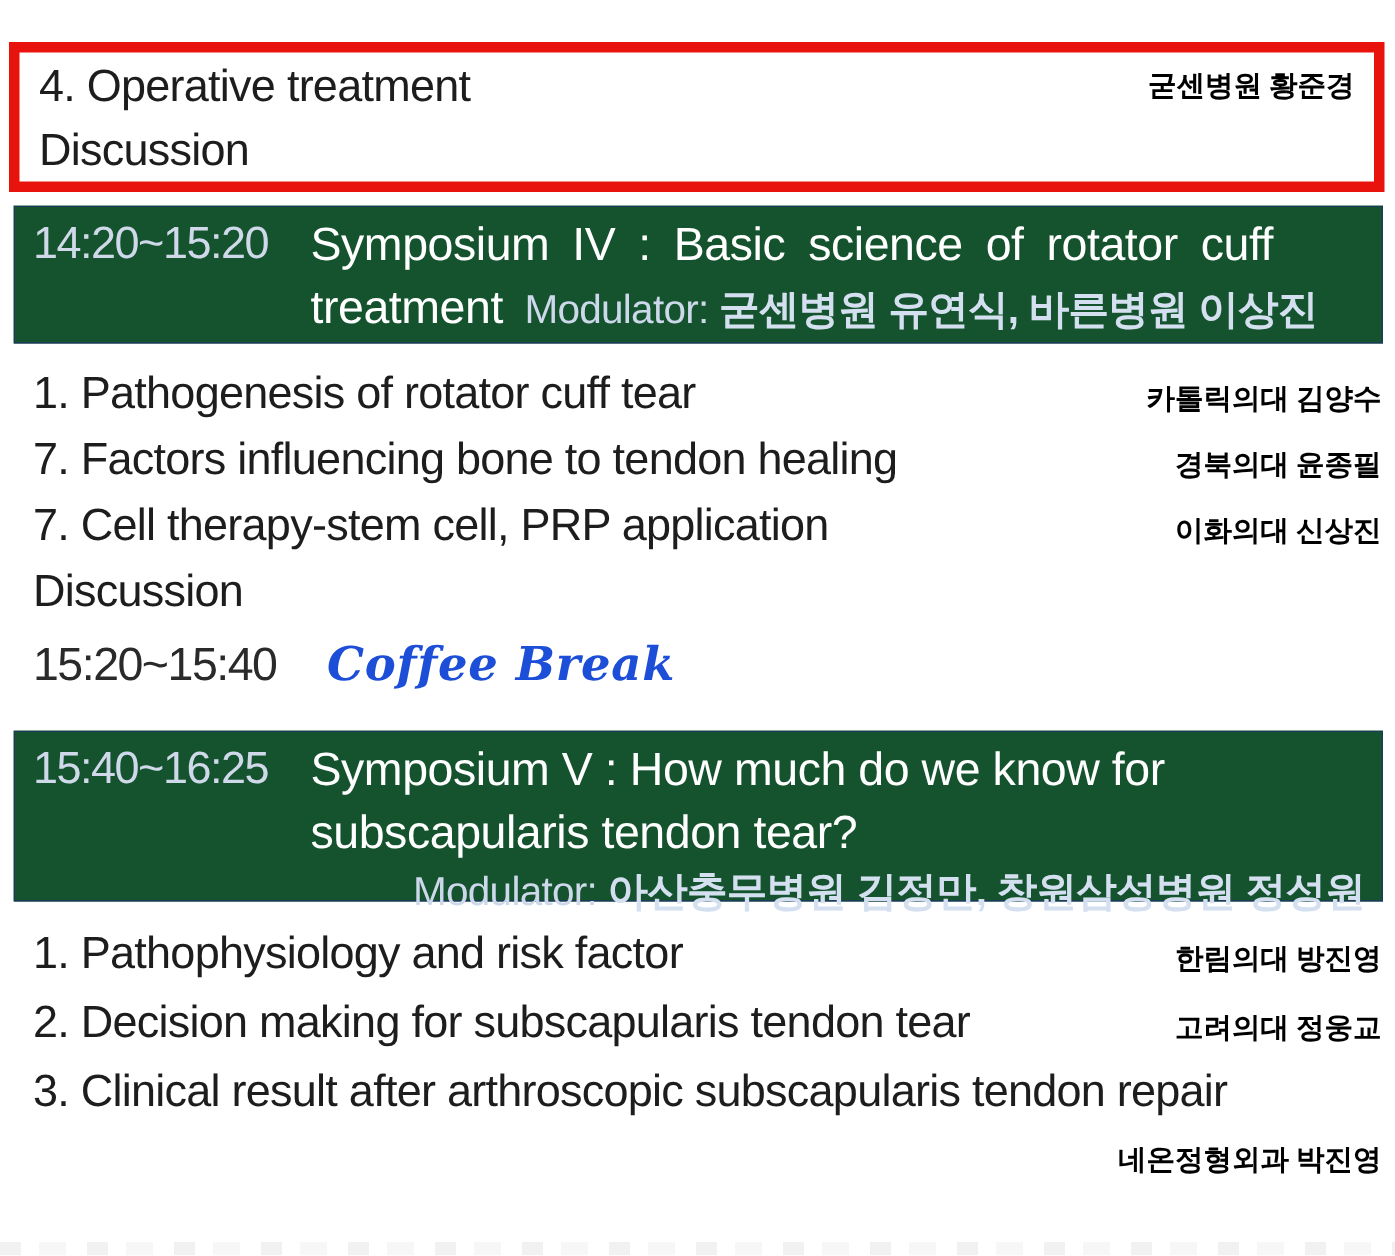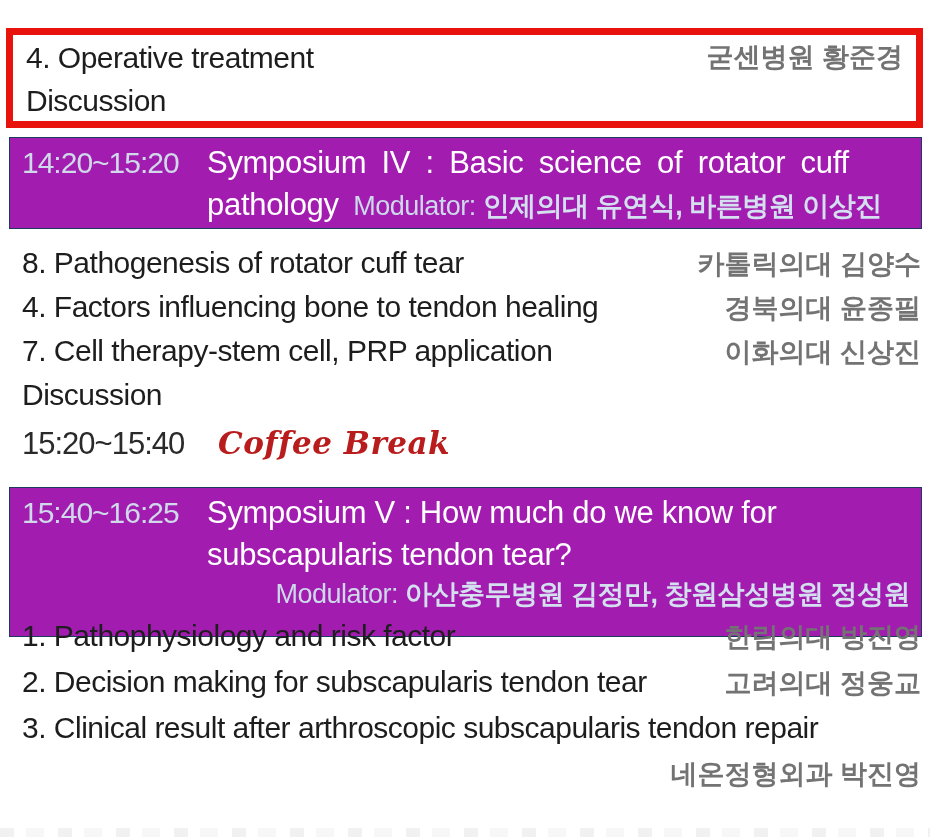--- a/index.html
+++ b/index.html
@@ -23,28 +23,28 @@
   }
   .red-box .row {
     display: flex;
     justify-content: space-between;
     align-items: center;
     line-height: 43px;
   }
 
   
   .en   { font-size: 30px; color: #1d1d1d; letter-spacing: -0.5px; }
-  .kr   { font-size: 27px; font-weight: 600; color: #737373; }
+  .kr   { font-size: 19px; font-weight: 600; color: #000000; font-family: Liberation Serif, serif; }
 
   
   .banner {
     position: absolute;
     left: 9px;
     width: 913px;
-    background: #a21caf;
+    background: #14532d;
     color: #ffffff;
     padding: 5px 10px 6px 13px;
     box-shadow: 0 0 0 1px #1b3a5c inset;
   }
   .banner-grid { display: flex; align-items: flex-start; }
   .banner .time {
     flex: 0 0 185px;
     font-size: 30px;
     color: #cfd9ea;
     line-height: 42px;
@@ -71,21 +71,21 @@
     text-align: right;
     font-size: 27px;
     color: #cdd8ea;
     line-height: 36px;
     padding-right: 2px;
     letter-spacing: -0.5px;
   }
   .banner .mod-line .mod-names { font-weight: 600; color: #d4dff0; }
 
   .banner.s4 { top: 137px; height: 92px; }
-  .banner.s5 { top: 487px; height: 150px; }
+  .banner.s5 { top: 487px; height: 114px; }
 
   
   .items {
     position: absolute;
     left: 22px;
     width: 899px;
   }
   .items.s4 { top: 241px; }
   .items.s5 { top: 613px; }
   .item-row {
@@ -111,21 +111,21 @@
     font-size: 31px;
     color: #2a2a2a;
     letter-spacing: -1px;
     flex: 0 0 196px;
   }
   .break-label {
     font-family: "DejaVu Serif", serif;
     font-style: italic;
     font-weight: bold;
     font-size: 31px;
-    color: #b91c1c;
+    color: #1d4ed8;
     letter-spacing: 0.5px;
   }
 
   
   .bottom-artifact {
     position: absolute;
     left: 0; bottom: 0;
     width: 930px; height: 9px;
     background: repeating-linear-gradient(90deg,
       rgba(120,120,120,0.10) 0 14px, rgba(0,0,0,0) 14px 26px,
@@ -144,34 +144,34 @@
     <span class="en">Discussion</span>
   </div>
 </div>
 
 <div class="banner s4">
   <div class="banner-grid">
     <span class="time">14:20~15:20</span>
     <div class="title-col">
       <div class="t1 spread">Symposium IV : Basic science of rotator cuff</div>
       <div>
-        <span class="t1">pathology</span>
-        <span class="mod"><span>Modulator:</span> <span class="mod-names">인제의대 유연식, 바른병원 이상진</span></span>
+        <span class="t1">treatment</span>
+        <span class="mod"><span>Modulator:</span> <span class="mod-names">굳센병원 유연식, 바른병원 이상진</span></span>
       </div>
     </div>
   </div>
 </div>
 
 <div class="items s4">
   <div class="item-row">
-    <span class="en">8. Pathogenesis of rotator cuff tear</span>
+    <span class="en">1. Pathogenesis of rotator cuff tear</span>
     <span class="kr">카톨릭의대 김양수</span>
   </div>
   <div class="item-row">
-    <span class="en">4. Factors influencing bone to tendon healing</span>
+    <span class="en">7. Factors influencing bone to tendon healing</span>
     <span class="kr">경북의대 윤종필</span>
   </div>
   <div class="item-row">
     <span class="en">7. Cell therapy-stem cell, PRP application</span>
     <span class="kr">이화의대 신상진</span>
   </div>
   <div class="item-row">
     <span class="en">Discussion</span>
   </div>
 </div>

